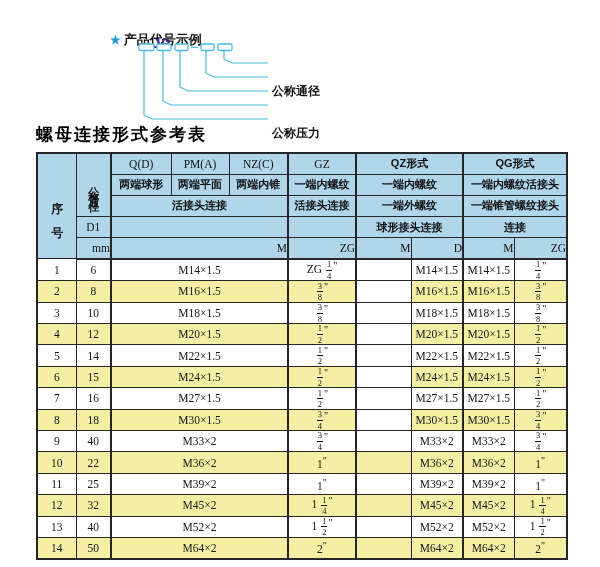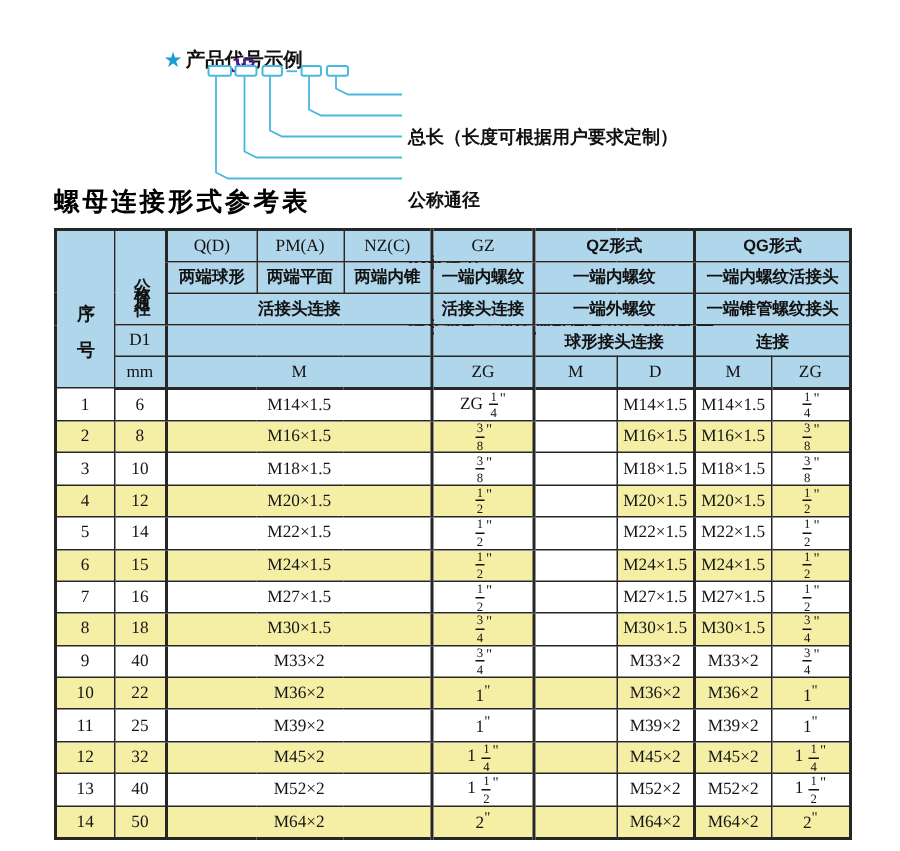--- a/index.html
+++ b/index.html
@@ -22,21 +22,21 @@
 
   
   table.ref{position:absolute;left:36px;top:152px;width:530px;table-layout:fixed;
             border-collapse:collapse;border:2px solid var(--border);}
   .ref th,.ref td{border:1px solid var(--border);padding:0;text-align:center;vertical-align:middle;
                   overflow:hidden;}
   .ref thead th{background:var(--header-blue);font-size:11px;font-weight:700;
                 font-family:"Liberation Sans",sans-serif;}
   .ref thead tr{height:21.2px;}
   .ref tbody tr{height:21.4px;}
-  .ref thead tr:last-child th{border-bottom-width:2px;}
+  .ref thead tr:last-child th{border-bottom-width:2px;text-align:right;}
   .ref .latin{font-family:"Liberation Serif",serif;font-weight:400;font-size:11.5px;}
   .ref td{font-family:"Liberation Serif",serif;font-size:11.5px;color:#151515;background:var(--row-white);}
   .ref tbody tr:nth-child(even) td{background:var(--row-yellow);}
   .ref tbody td.cell-white{background:var(--row-white) !important;}
   .bl2{border-left-width:2px !important;}
 
   .vtext{display:inline-block;writing-mode:vertical-rl;text-orientation:upright;}
   .vt-seq{letter-spacing:26px;margin-bottom:-26px;font-size:12px;}
   .vt-nd{letter-spacing:5px;margin-bottom:-5px;font-size:11px;}
 
@@ -64,21 +64,20 @@
     <rect x="201" y="44" width="13" height="6.5" rx="1.5"></rect>
     <rect x="218" y="44" width="14" height="6.5" rx="1.5"></rect>
     <polyline points="224,51 224,59 232,63 268,63"></polyline>
     <polyline points="206,51 206,73 214,77 268,77"></polyline>
     <polyline points="180,51 180,87 188,91 268,91"></polyline>
     <polyline points="163,51 163,101 171,105 268,105"></polyline>
     <polyline points="144,51 144,115 152,119 268,119"></polyline>
   </svg>
 
   <div class="code-labels">
-    <div>总长（长度可根据用户要求定制）</div>
     <div>公称通径</div>
     <div>公称压力</div>
     <div>连接形式：见金属软管常用结构形式表</div>
   </div>
 
   <h1 class="table-title">螺母连接形式参考表</h1>
 
   <table class="ref">
     <colgroup>
       <col style="width:39px">

